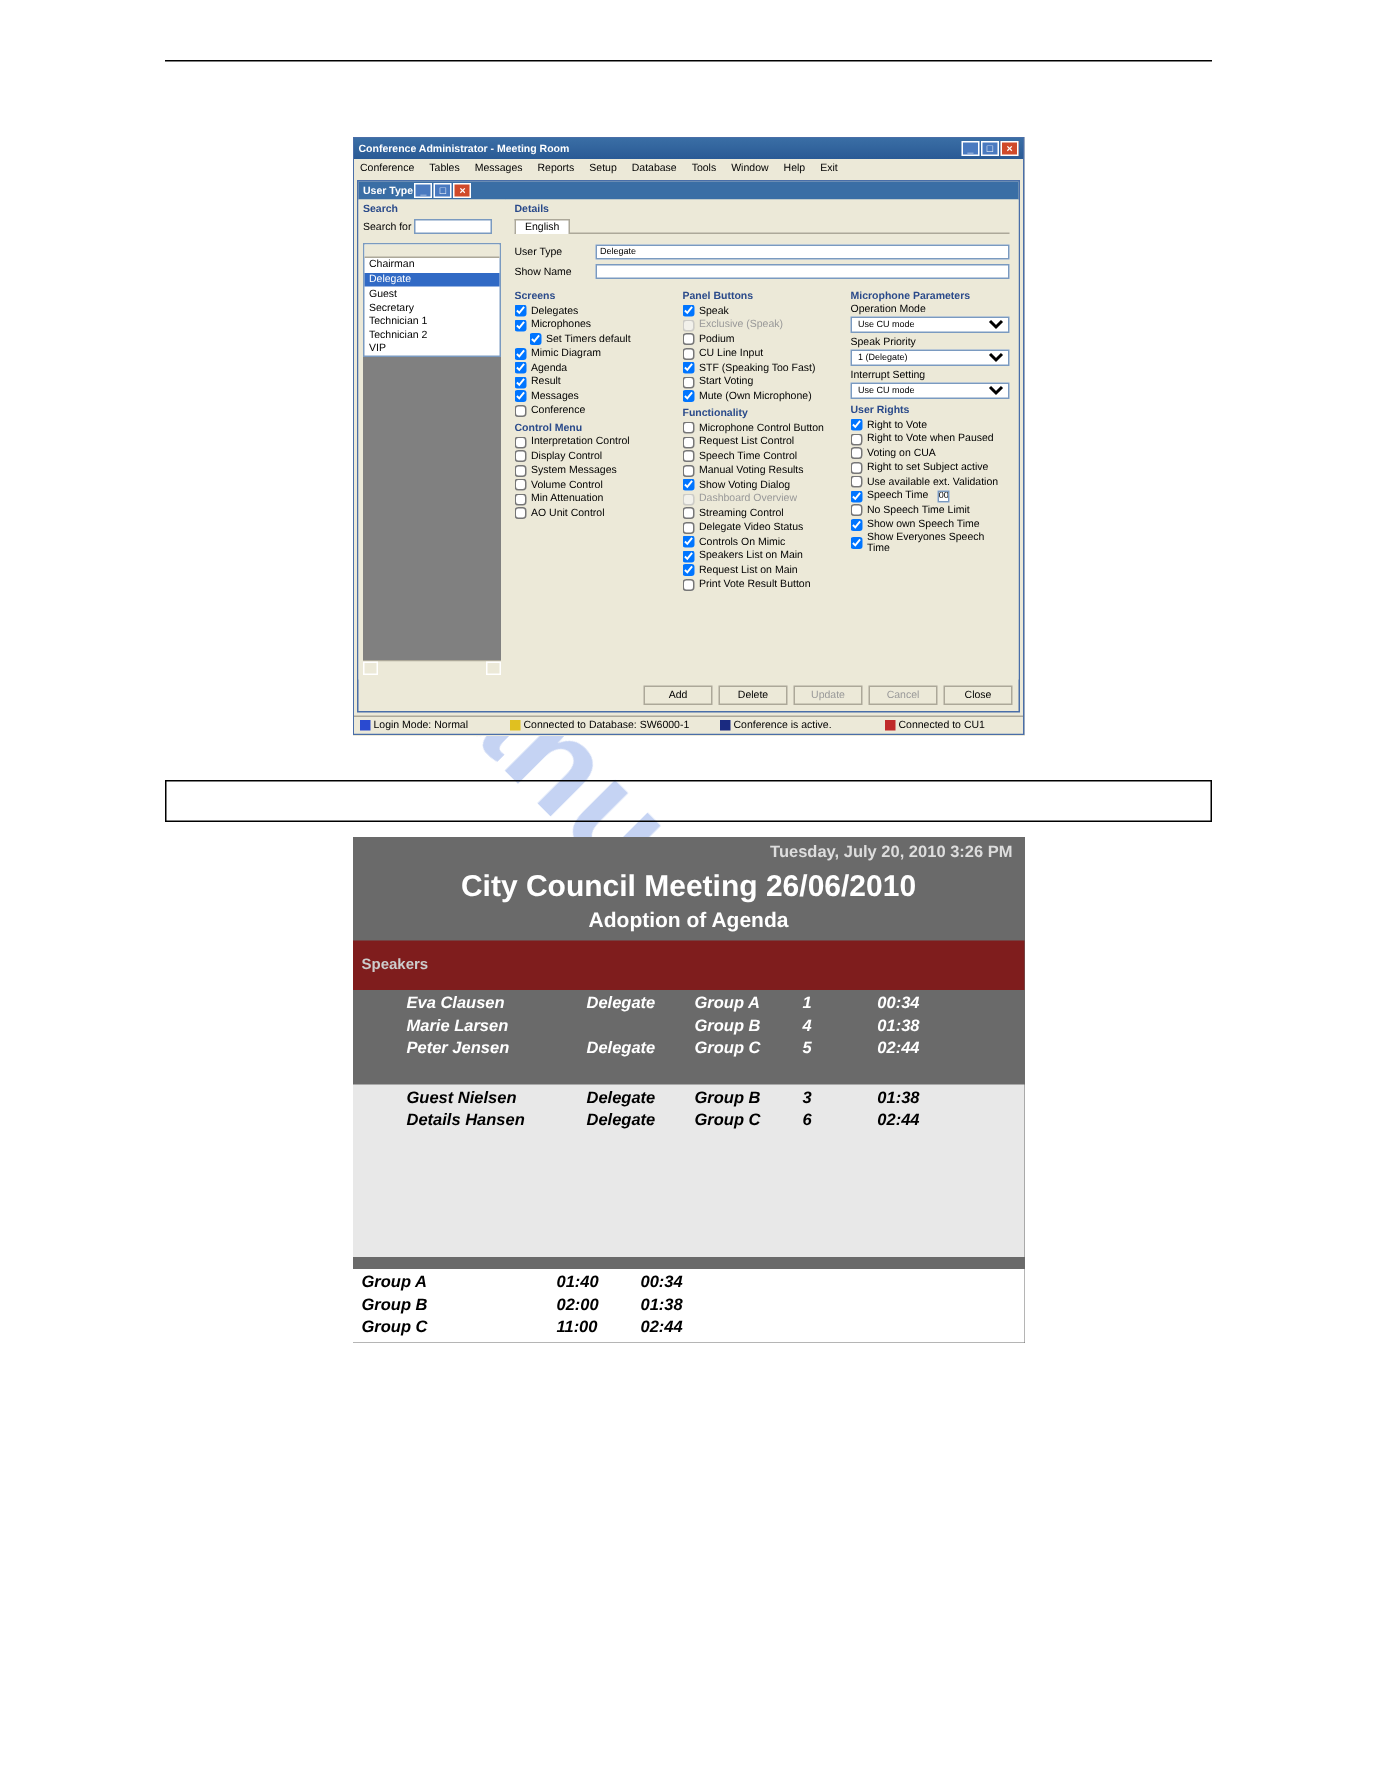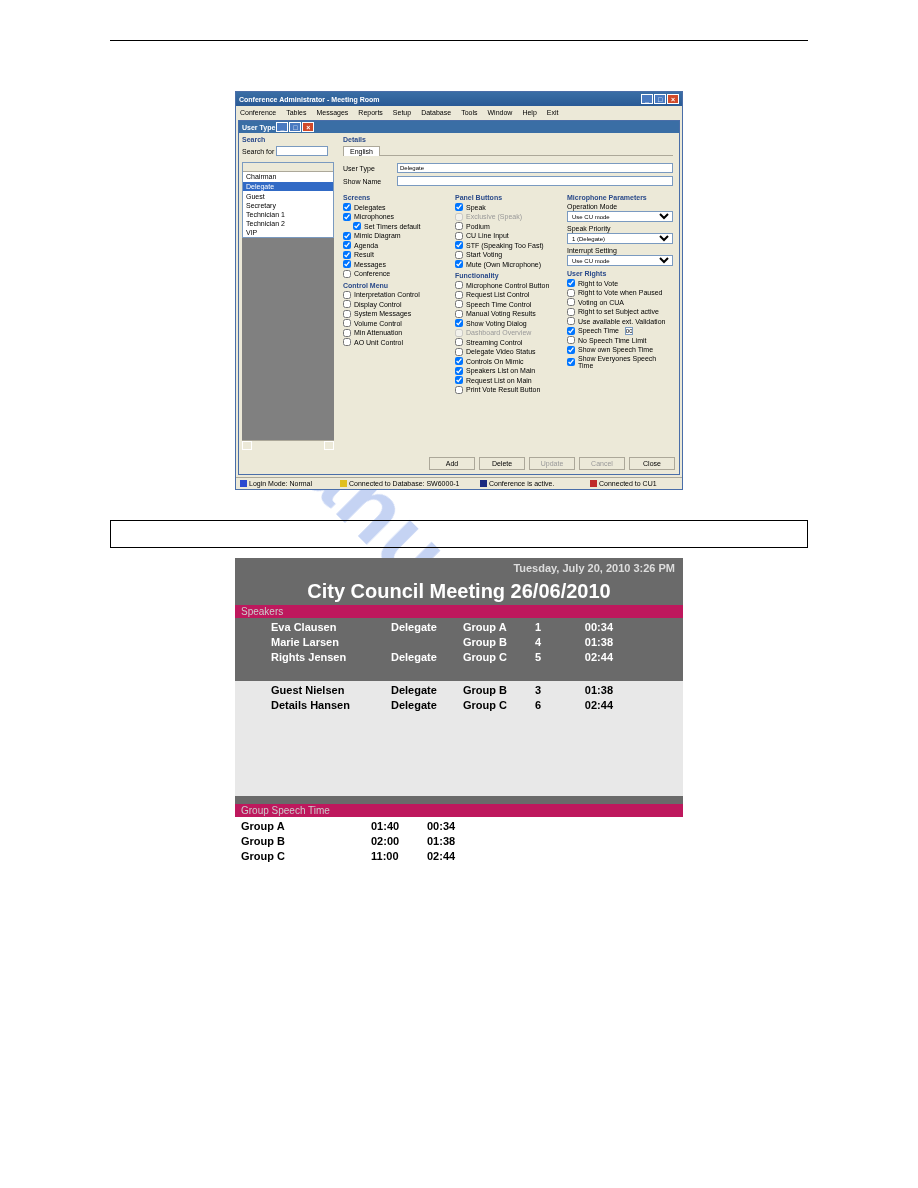--- a/index.html
+++ b/index.html
@@ -51,22 +51,22 @@
 .statusbar .cell { padding: 0 4px; display: flex; align-items: center; gap: 2px; }
 .sqicon { width: 7px; height: 7px; display: inline-block; }
 .sqicon.blue { background: #2a4ad0; }
 .sqicon.yellow { background: #e0c020; }
 .sqicon.darkblue { background: #1a2a80; }
 .sqicon.red { background: #c02a2a; }
 .display { width: 448px; margin: 4px auto 0 auto; background: #6a6a6a; color: #fff; font-family: Arial, sans-serif; font-size: 10px; }
 .display .top { text-align: right; padding: 4px 8px; color: #ddd; font-weight: bold; font-size: 11px; }
 .display h1 { text-align: center; font-size: 20px; font-weight: bold; margin: 2px 0; }
 .display h2 { text-align: center; font-size: 14px; font-weight: bold; margin: 2px 0 6px 0; }
-.section-hdr { background: #be185d; color: #ccc; padding: 1px 6px; font-size: 10px; font-weight: normal; }
-.section-body { background: #e8e8e8; color: #000; padding: 2px 0; min-height: 12px; }
+.section-hdr { background: #7f1d1d; color: #ccc; padding: 11px 6px; font-size: 10px; font-weight: bold; }
+.section-body { background: #e8e8e8; color: #000; padding: 2px 0; min-height: 12px; font-style: italic; }
 .section-body.dark { background: #6a6a6a; color: #fff; }
 .section-body.tall { min-height: 115px; }
 .trow { display: flex; padding: 0 6px 0 36px; font-weight: bold; font-size: 11px; line-height: 15px; }
 .trow .c1 { width: 120px; }
 .trow .c2 { width: 72px; }
 .trow .c3 { width: 72px; }
 .trow .c4 { width: 28px; }
 .trow .c5 { width: 50px; text-align: right; }
 .gst .section-body { background: #fff; color: #000; }
 .grow { display: flex; padding: 0 6px; font-weight: bold; font-size: 11px; line-height: 15px; }
@@ -384,38 +384,39 @@
           <span>Connected to CU1</span>
         </div>
     </div>
   </div>
 
   <div class="caption-box"></div>
 
   <div class="display">
     <div class="top">Tuesday, July 20, 2010 3:26 PM</div>
     <h1>City Council Meeting 26/06/2010</h1>
+    <h2>Adoption of Agenda</h2>
     <div class="section-hdr">Speakers</div>
     <div class="section-body dark" id="speakers">
         <div class="trow">
           <span class="c1">Eva Clausen</span>
           <span class="c2">Delegate</span>
           <span class="c3">Group A</span>
           <span class="c4">1</span>
           <span class="c5">00:34</span>
         </div>
         <div class="trow">
           <span class="c1">Marie Larsen</span>
           <span class="c2"></span>
           <span class="c3">Group B</span>
           <span class="c4">4</span>
           <span class="c5">01:38</span>
         </div>
         <div class="trow">
-          <span class="c1">Rights Jensen</span>
+          <span class="c1">Peter Jensen</span>
           <span class="c2">Delegate</span>
           <span class="c3">Group C</span>
           <span class="c4">5</span>
           <span class="c5">02:44</span>
         </div>
       </div>
     <div style="height:14px"></div>
     <div class="section-body tall" id="requests">
         <div class="trow">
           <span class="c1">Guest Nielsen</span>
@@ -427,21 +428,20 @@
         <div class="trow">
           <span class="c1">Details Hansen</span>
           <span class="c2">Delegate</span>
           <span class="c3">Group C</span>
           <span class="c4">6</span>
           <span class="c5">02:44</span>
         </div>
       </div>
     <div style="height:8px"></div>
     <div class="gst">
-      <div class="section-hdr">Group Speech Time</div>
       <div class="section-body" id="gst">
           <div class="grow">
             <span class="g1">Group A</span>
             <span class="g2">01:40</span>
             <span class="g3">00:34</span>
           </div>
           <div class="grow">
             <span class="g1">Group B</span>
             <span class="g2">02:00</span>
             <span class="g3">01:38</span>

